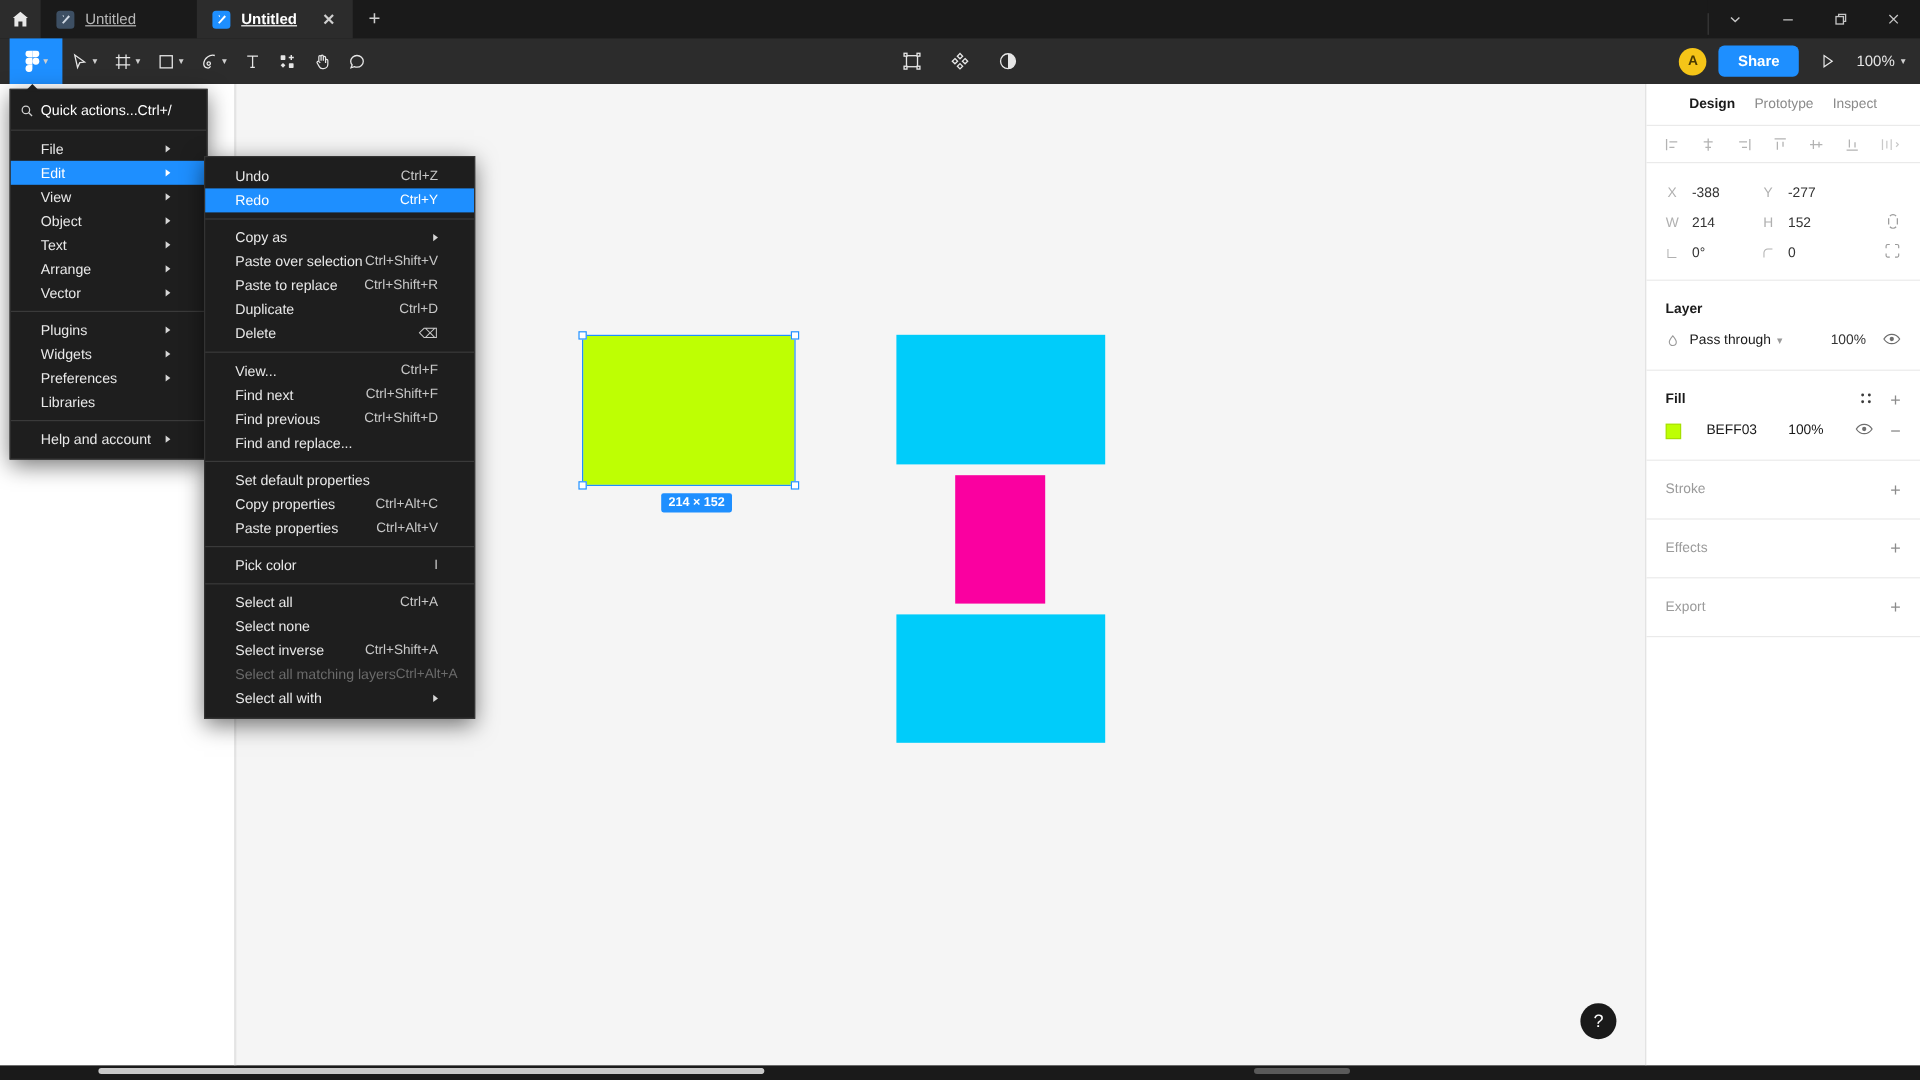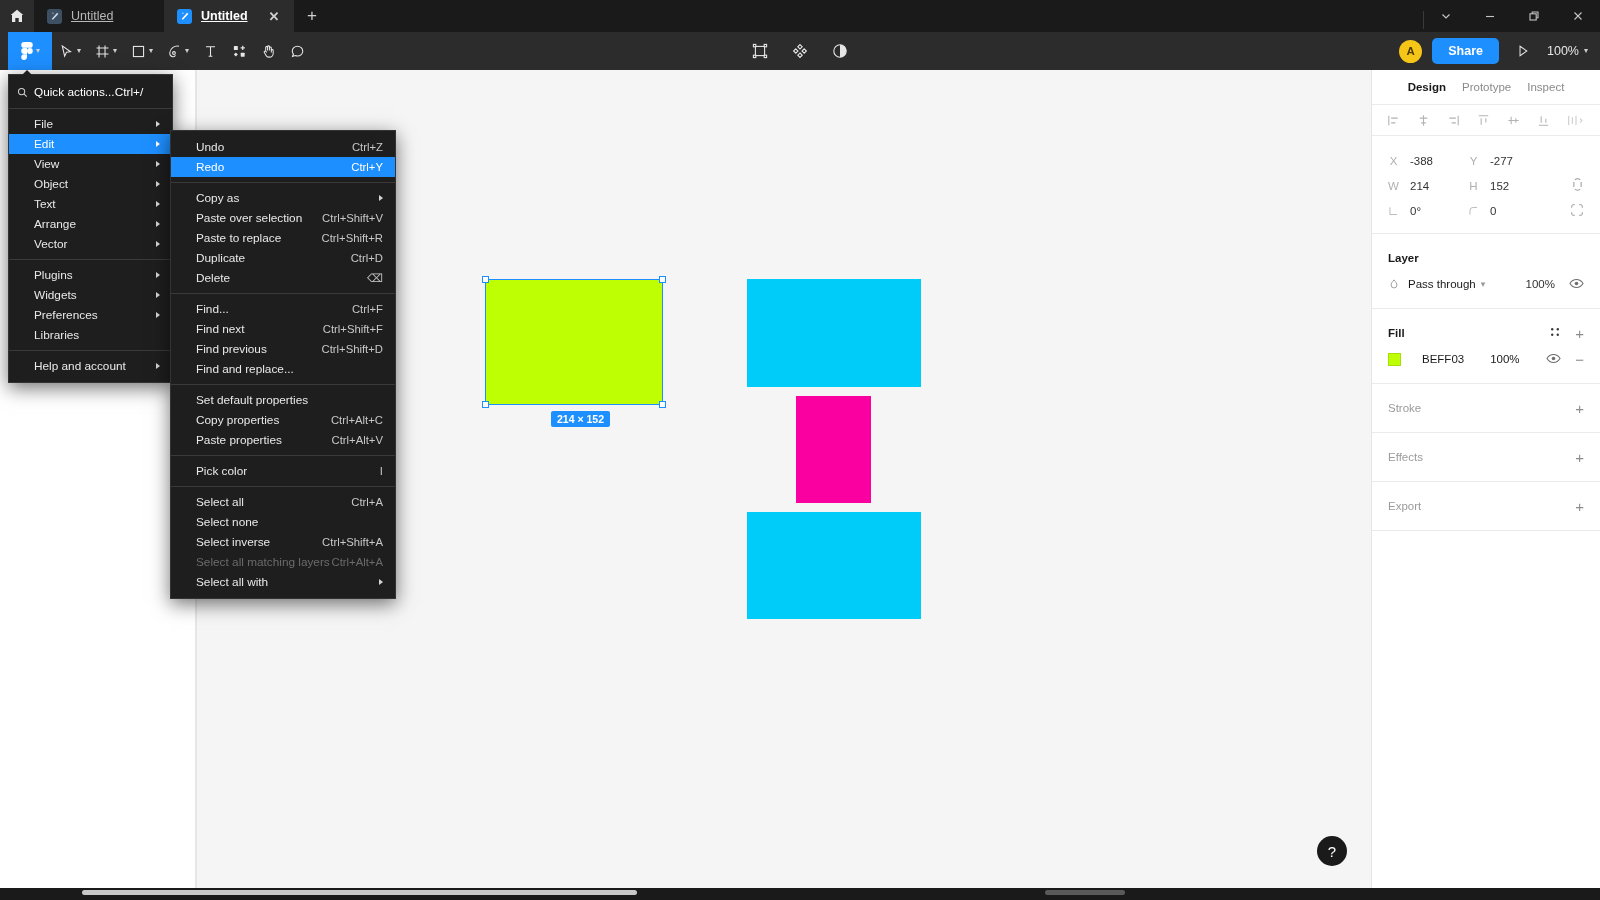--- a/index.html
+++ b/index.html
@@ -181,21 +181,21 @@
     background: #1e1e1e;
     border: 1px solid #333;
     box-shadow: 0 5px 18px rgba(0,0,0,.55);
     padding: 6px 0;
     z-index: 50;
   }
   .menu-main { top: 74px; left: 8px; width: 165px; }
   .menu-sub  { top: 130px; left: 170px; width: 226px; }
   .menu-item {
     display: flex; align-items: center;
-    height: 20px; padding: 0 12px 0 25px;
+    height: 20px; padding: 0 30px 0 25px;
     color: #e9e9e9; font-size: 11.8px; white-space: nowrap;
   }
   .menu-item.hl { background: #1e8fff; color: #fff; }
   .menu-item.disabled { color: #6b6b6b; }
   .menu-item .mi-label { }
   .menu-item .mi-right {
     margin-left: auto; color: #c8c8c8; font-size: 11.3px;
   }
   .menu-item.hl .mi-right { color: #fff; }
   .menu-item.disabled .mi-right { color: #6b6b6b; }
@@ -708,21 +708,21 @@
       <span class="mi-label">Duplicate</span>
       <span class="mi-right">Ctrl+D</span>
     </div>
     <div class="menu-item">
       <span class="mi-label">Delete</span>
       <span class="mi-right">⌫</span>
     </div>
     <div class="menu-sep"></div>
 
     <div class="menu-item">
-      <span class="mi-label">Find...</span>
+      <span class="mi-label">View...</span>
       <span class="mi-right">Ctrl+F</span>
     </div>
     <div class="menu-item">
       <span class="mi-label">Find next</span>
       <span class="mi-right">Ctrl+Shift+F</span>
     </div>
     <div class="menu-item">
       <span class="mi-label">Find previous</span>
       <span class="mi-right">Ctrl+Shift+D</span>
     </div>

